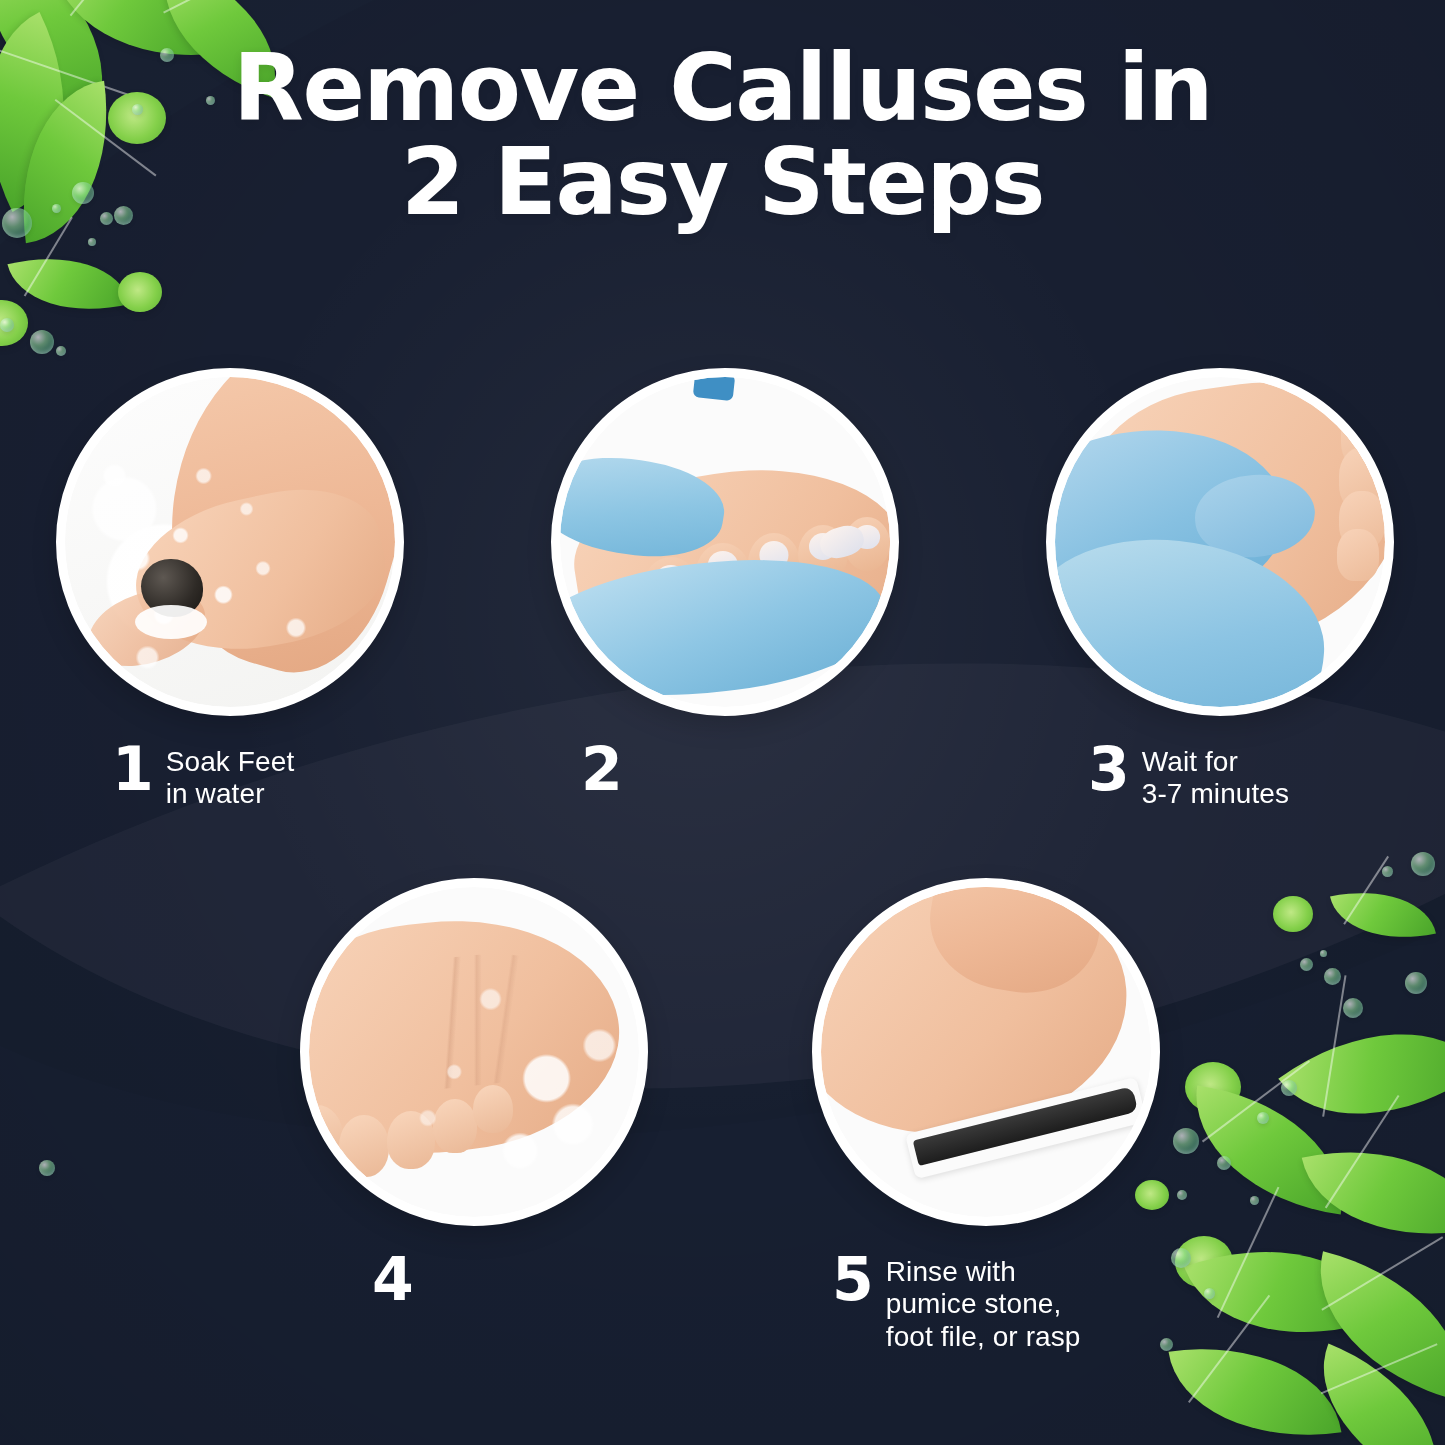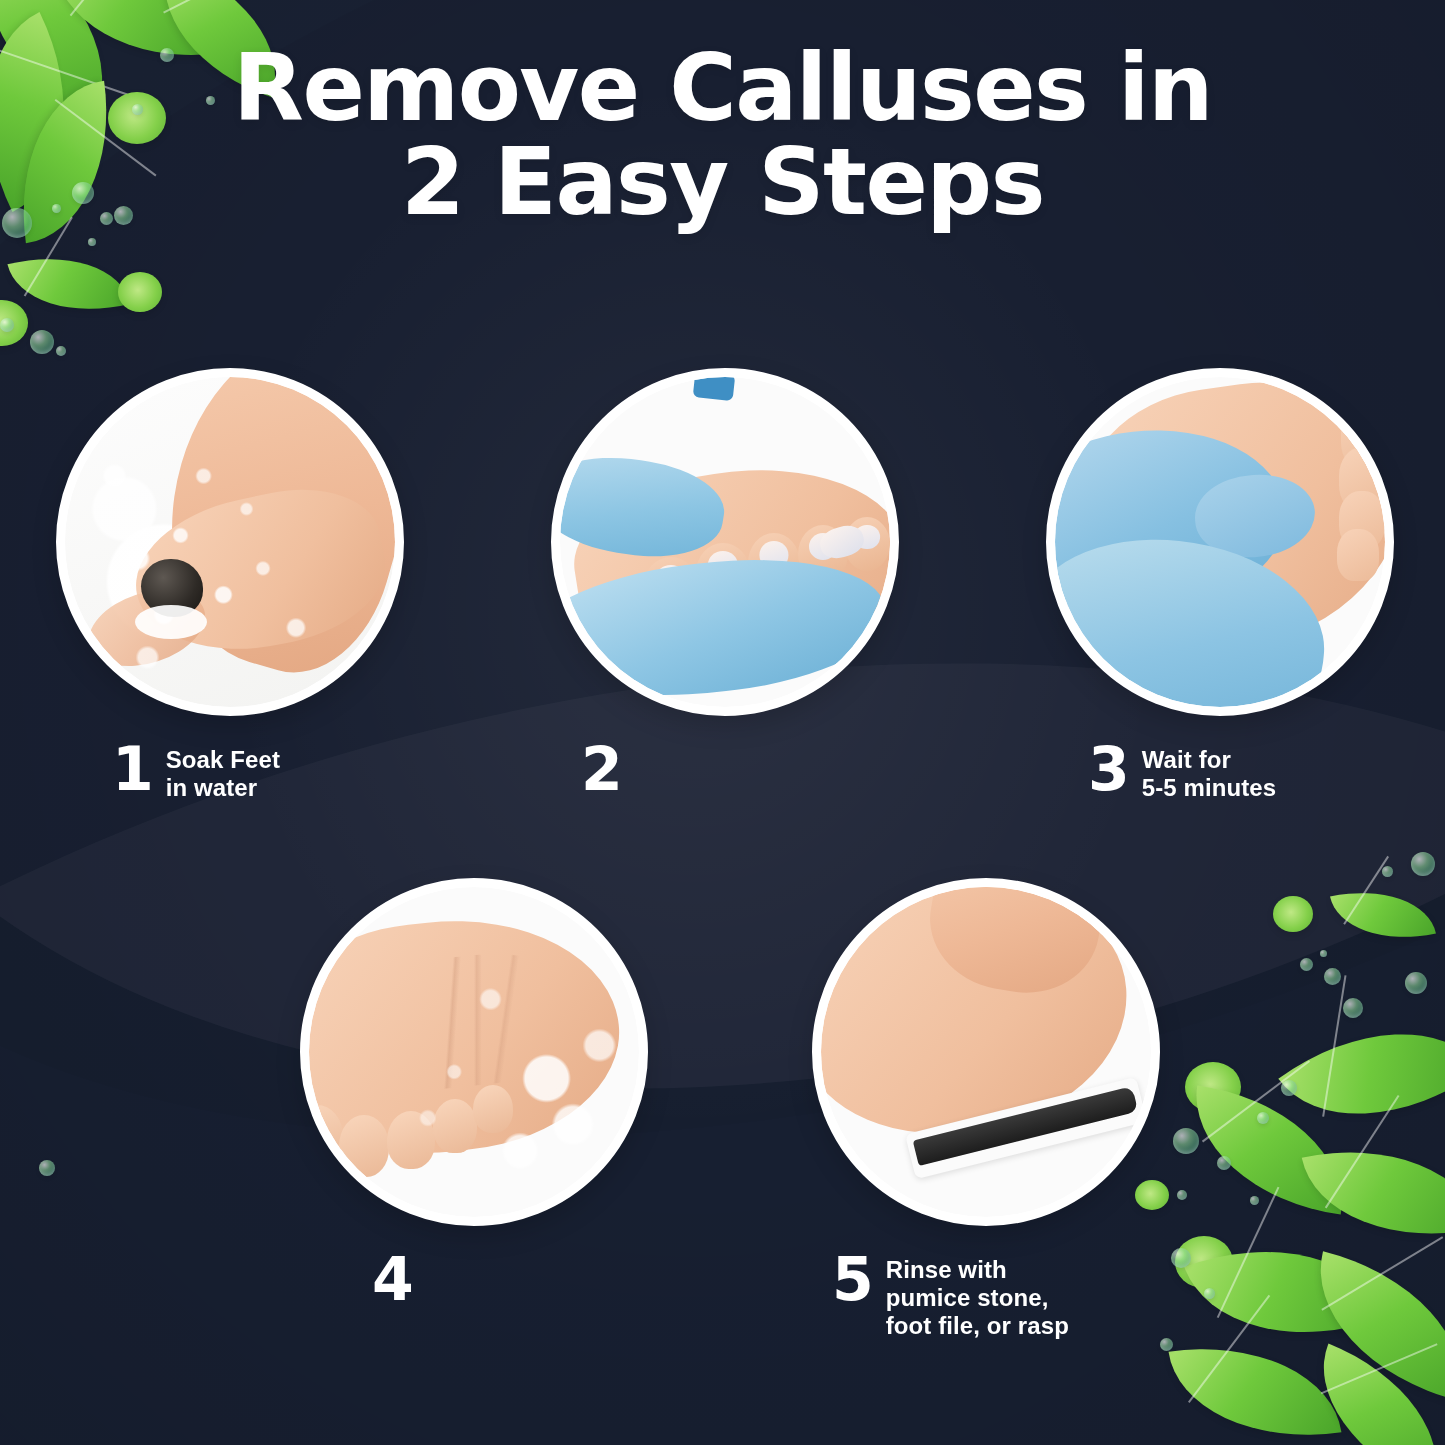--- a/index.html
+++ b/index.html
@@ -127,22 +127,22 @@
     font-family:"DejaVu Sans", sans-serif;
     font-weight:700;
     font-size:60px;
     line-height:0.93;
     letter-spacing:-2px;
     flex:none;
   }
   .step-text{
     color:#ffffff;
     font-family:"Liberation Sans", sans-serif;
-    font-weight:700;
-    font-size:24px;
+    font-weight:400;
+    font-size:28px;
     line-height:1.16;
     letter-spacing:0.1px;
     white-space:pre-line;
     padding-top:4px;
   }
 
   
   .step-1 .caption{ justify-content:flex-start; padding-left:56px; }
   .step-2 .caption{ justify-content:flex-start; padding-left:30px; }
   .step-3 .caption{ justify-content:flex-start; padding-left:42px; }
@@ -556,21 +556,21 @@
             <div class="p3-toe" style="right:12px; top:130px; width:42px; height:52px;"></div>
           </div>
           <div class="p3-glove-a"></div>
           <div class="p3-thumb"></div>
           <div class="p3-glove-b"></div>
         </div>
       </div>
       <div class="caption">
         <div class="step-num">3</div>
         <div class="step-text">Wait for
-5-5 minutes</div>
+3-7 minutes</div>
       </div>
     </div>
 
   </div>
 
   <div class="row row-bottom">
 
     <div class="step step-4">
       <div class="photo">
         <div class="photo-inner">

